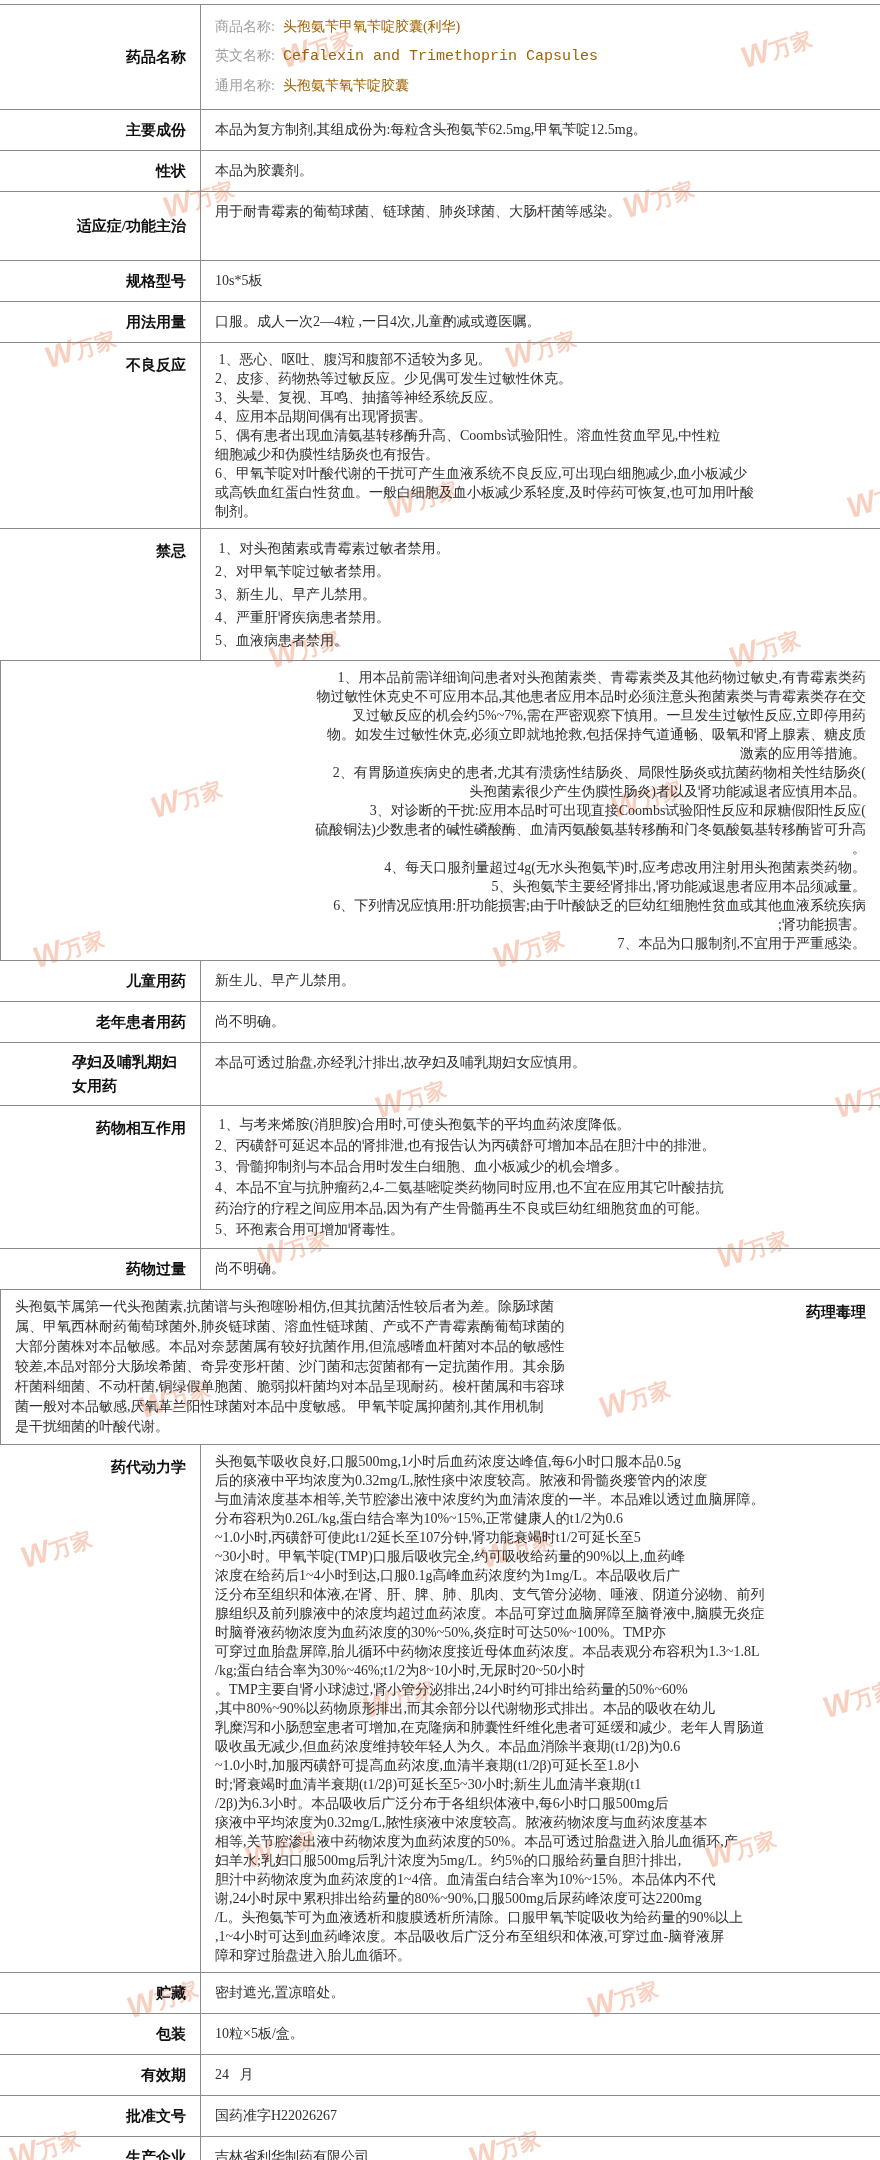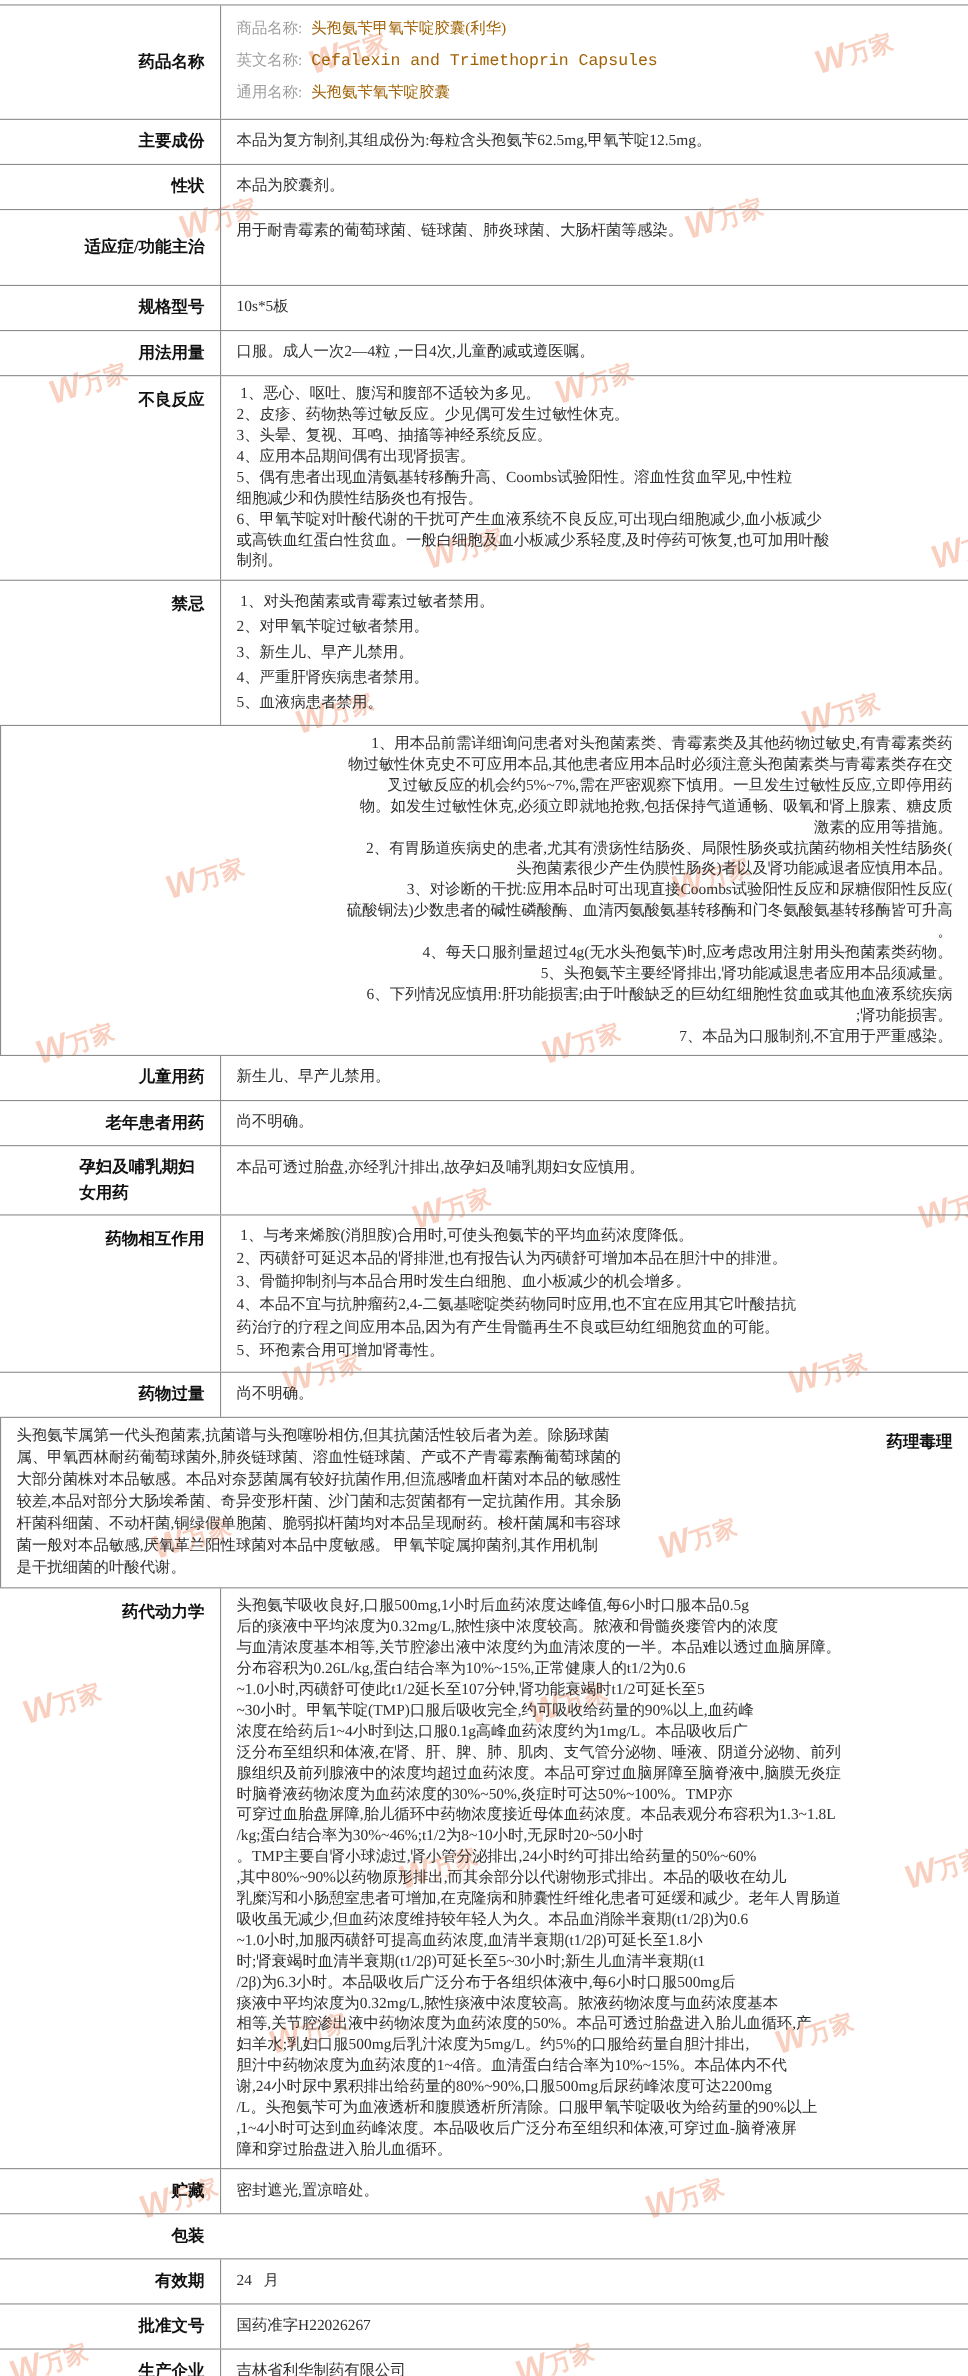--- a/index.html
+++ b/index.html
@@ -267,20 +267,21 @@
 /L。头孢氨苄可为血液透析和腹膜透析所清除。口服甲氧苄啶吸收为给药量的90%以上
 ,1~4小时可达到血药峰浓度。本品吸收后广泛分布至组织和体液,可穿过血-脑脊液屏
 障和穿过胎盘进入胎儿血循环。</div>
       </div>
       <div class="row r-storage">
         <div class="cell label">贮藏</div>
         <div class="cell content">密封遮光,置凉暗处。</div>
       </div>
       <div class="row r-package">
         <div class="cell label">包装</div>
+        <div class="cell content">10粒×5板/盒。</div>
       </div>
       <div class="row r-validity">
         <div class="cell label">有效期</div>
         <div class="cell content">24   月</div>
       </div>
       <div class="row r-approval">
         <div class="cell label">批准文号</div>
         <div class="cell content">国药准字H22026267</div>
       </div>
       <div class="row r-manufacturer">

